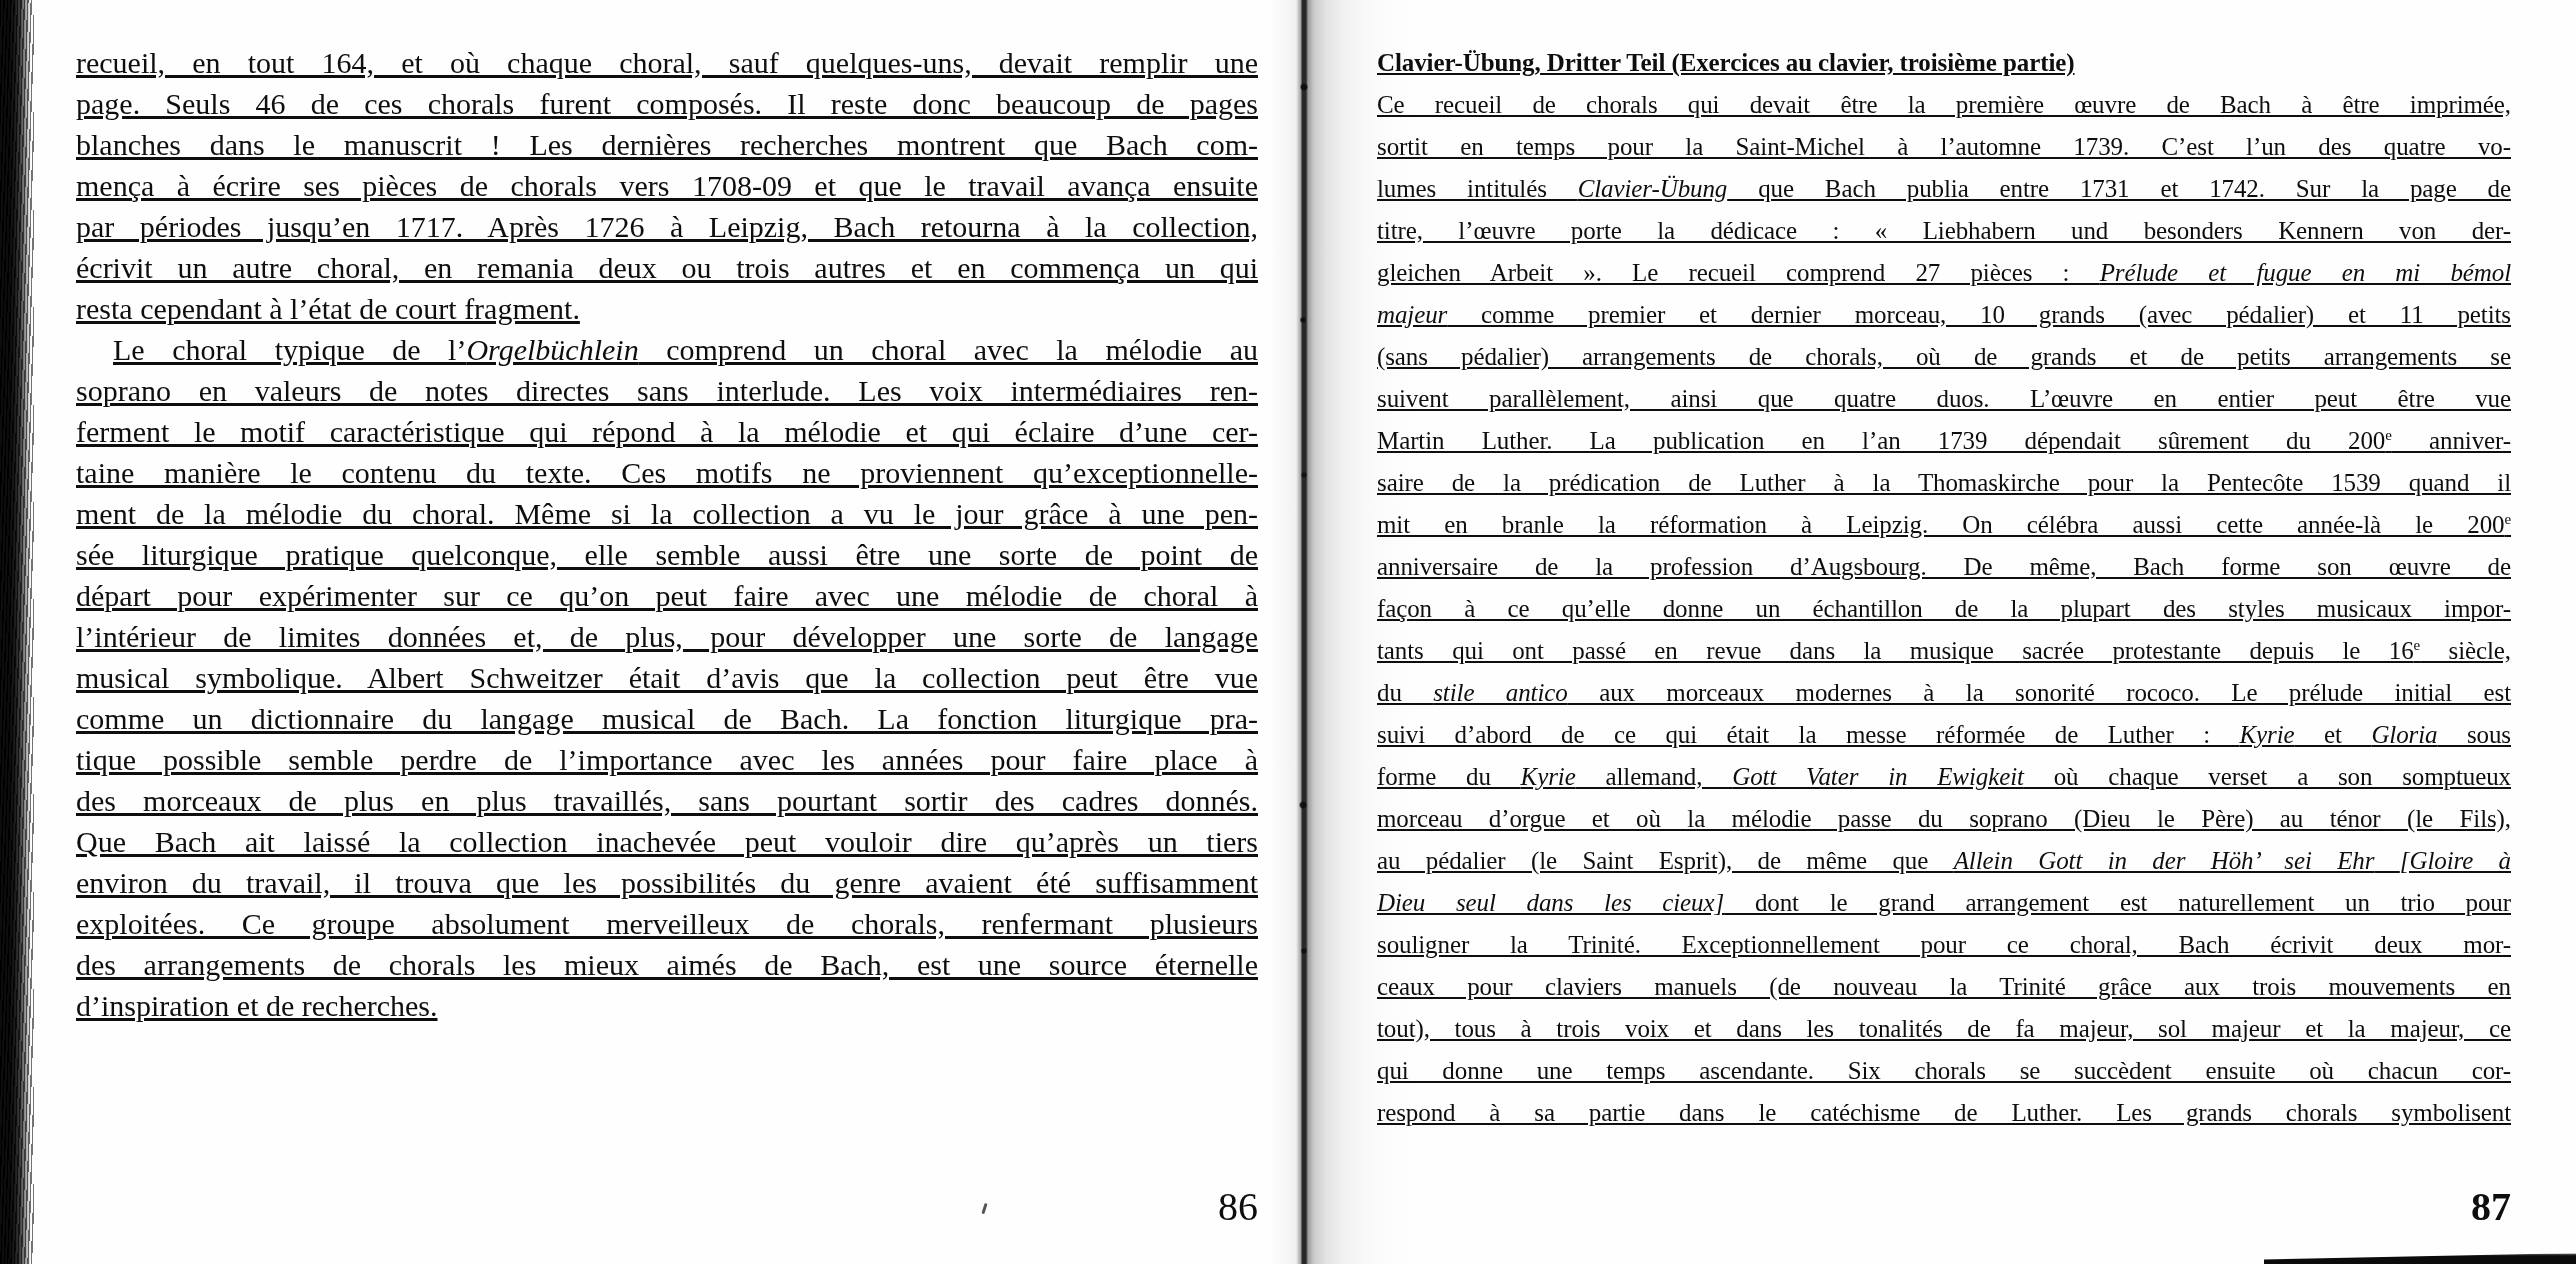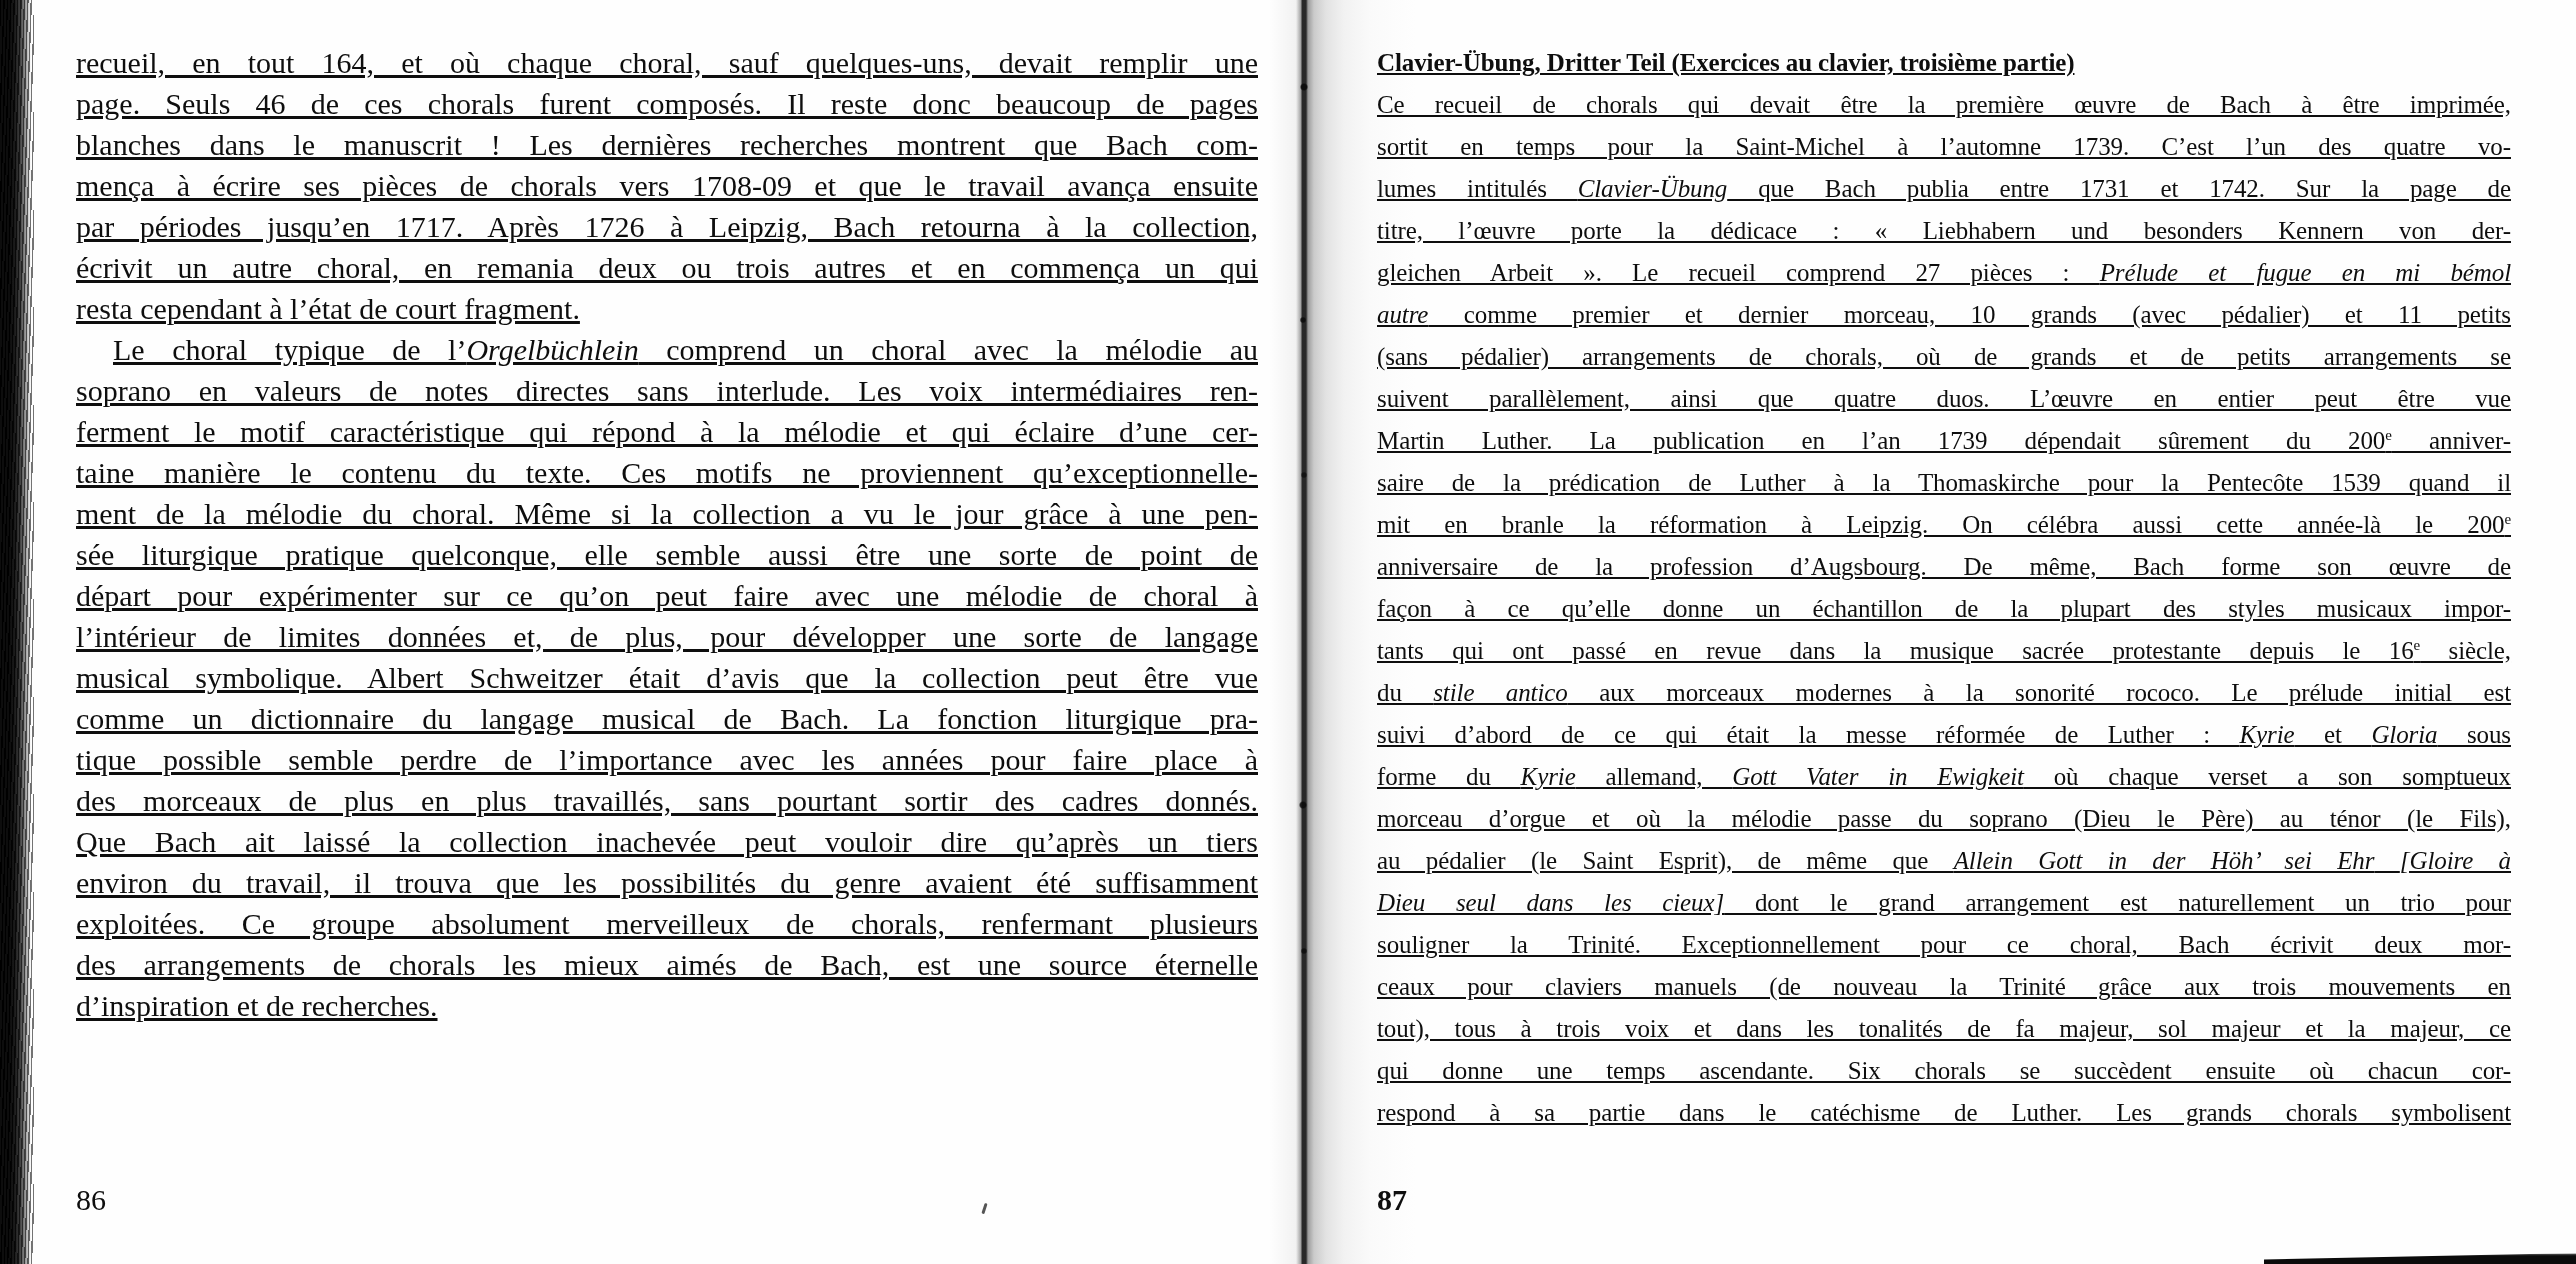--- a/index.html
+++ b/index.html
@@ -50,21 +50,21 @@
 
   .line { text-align: justify; text-align-last: justify; }
   .line.flush { text-align-last: left; }
   .line.ind { text-indent: 37px; }
   .it { font-style: italic; }
   sup.sup { font-size: 0.6em; vertical-align: super; line-height: 0; }
 
   .heading { font-weight: bold; white-space: nowrap; }
 
   .page-number {
-    position: absolute; top: 1183px; text-align: left; font-size: 30px;
+    position: absolute; top: 1183px; text-align: right; font-size: 40px;
   }
   .page-number.left  { left: 76px;  width: 1182px; }
   .page-number.right { left: 1377px; width: 1134px; font-weight: bold; }
 </style>
 </head>
 <body>
 
 <div class="book-edge-left"></div>
 <div class="gutter-shadow"></div>
 <div class="scan-bar-bottom-right"></div>
@@ -99,21 +99,21 @@
 <div class="page-number left">86</div>
 
 <div class="col col-right">
   <div class="heading">Clavier-Übung, Dritter Teil (Exercices au clavier, troisième partie)</div>
   <div>
       <div class="line"><span>Ce recueil de chorals qui devait être la première œuvre de Bach à être imprimée,</span></div>
       <div class="line"><span>sortit en temps pour la Saint-Michel à l’automne 1739. C’est l’un des quatre vo-</span></div>
       <div class="line"><span>lumes intitulés </span><span class="it">Clavier-Übung</span><span> que Bach publia entre 1731 et 1742. Sur la page de</span></div>
       <div class="line"><span>titre, l’œuvre porte la dédicace : « Liebhabern und besonders Kennern von der-</span></div>
       <div class="line"><span>gleichen Arbeit ». Le recueil comprend 27 pièces : </span><span class="it">Prélude et fugue en mi bémol</span></div>
-      <div class="line"><span class="it">autre</span><span> comme premier et dernier morceau, 10 grands (avec pédalier) et 11 petits</span></div>
+      <div class="line"><span class="it">majeur</span><span> comme premier et dernier morceau, 10 grands (avec pédalier) et 11 petits</span></div>
       <div class="line"><span>(sans pédalier) arrangements de chorals, où de grands et de petits arrangements se</span></div>
       <div class="line"><span>suivent parallèlement, ainsi que quatre duos. L’œuvre en entier peut être vue</span></div>
       <div class="line"><span>Martin Luther. La publication en l’an 1739 dépendait sûrement du 200</span><sup class="sup">e</sup><span> anniver-</span></div>
       <div class="line"><span>saire de la prédication de Luther à la Thomaskirche pour la Pentecôte 1539 quand il</span></div>
       <div class="line"><span>mit en branle la réformation à Leipzig. On célébra aussi cette année-là le 200</span><sup class="sup">e</sup></div>
       <div class="line"><span>anniversaire de la profession d’Augsbourg. De même, Bach forme son œuvre de</span></div>
       <div class="line"><span>façon à ce qu’elle donne un échantillon de la plupart des styles musicaux impor-</span></div>
       <div class="line"><span>tants qui ont passé en revue dans la musique sacrée protestante depuis le 16</span><sup class="sup">e</sup><span> siècle,</span></div>
       <div class="line"><span>du </span><span class="it">stile antico</span><span> aux morceaux modernes à la sonorité rococo. Le prélude initial est</span></div>
       <div class="line"><span>suivi d’abord de ce qui était la messe réformée de Luther : </span><span class="it">Kyrie</span><span> et </span><span class="it">Gloria</span><span> sous</span></div>

